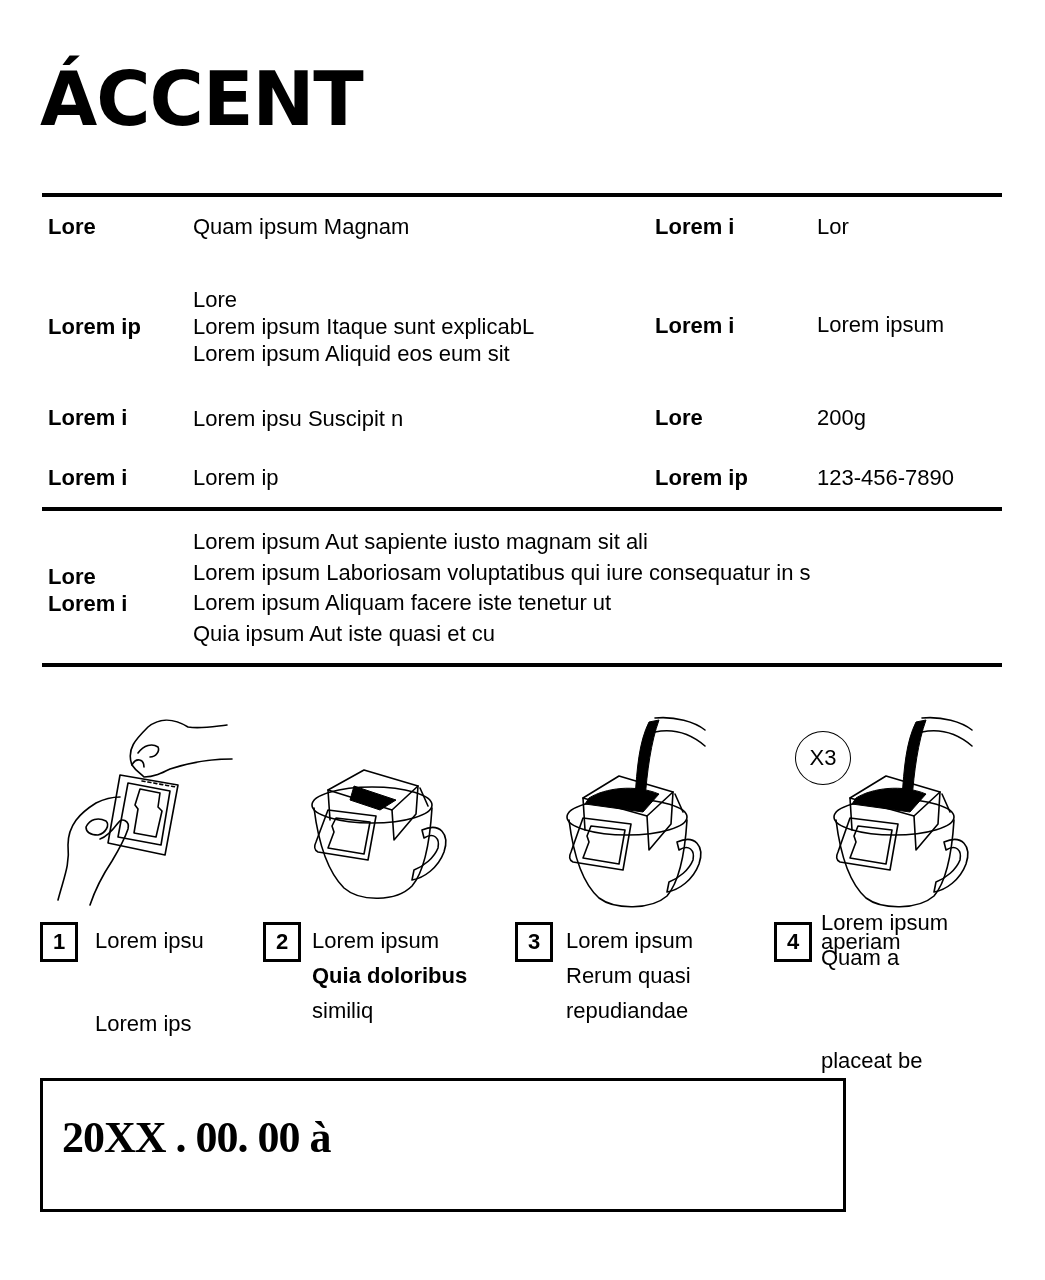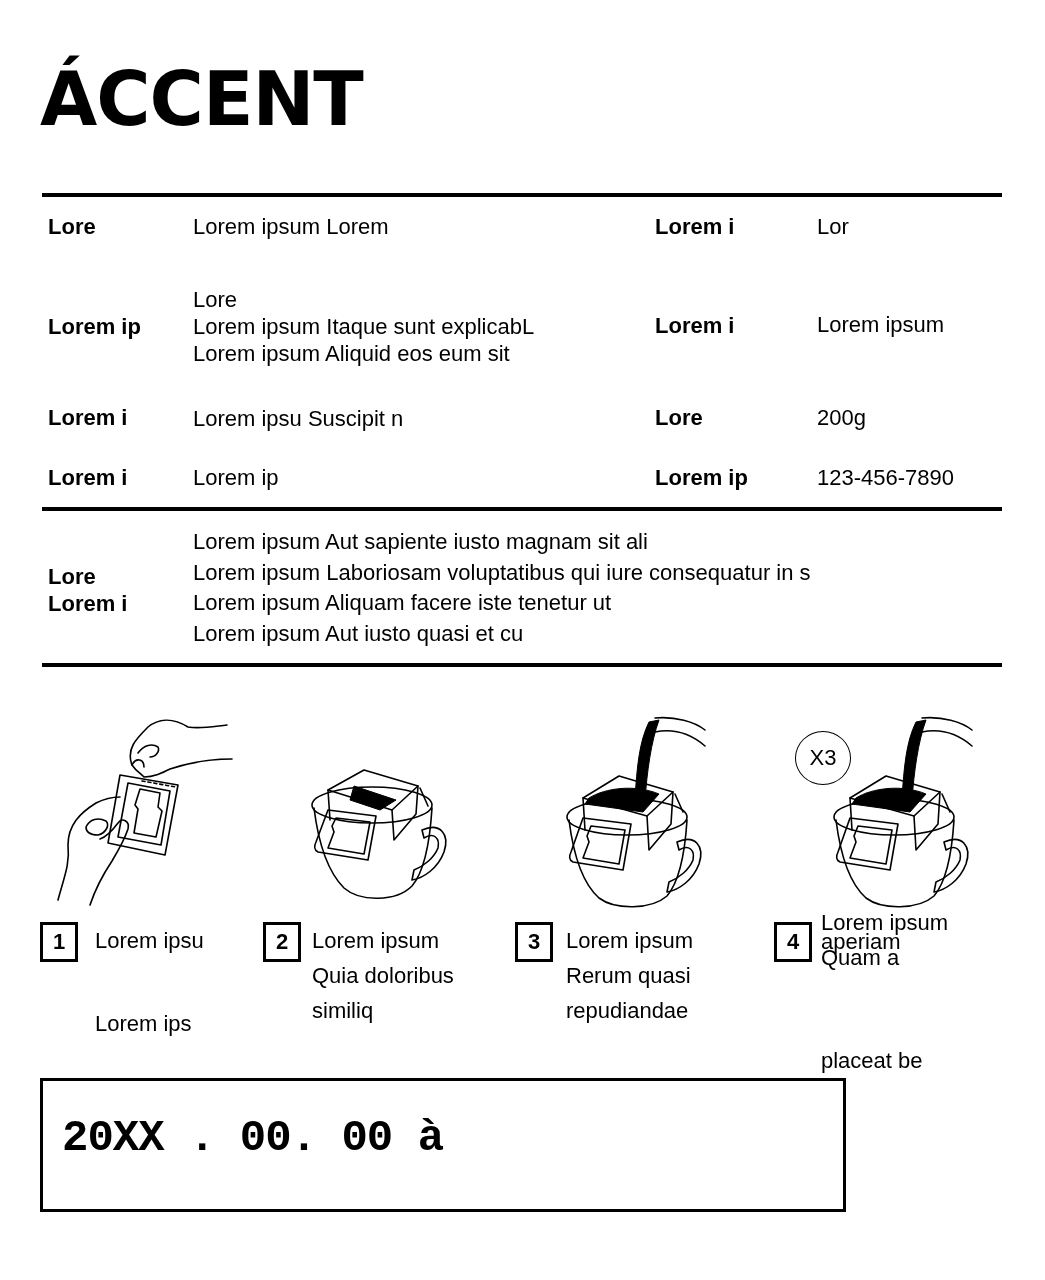--- a/index.html
+++ b/index.html
@@ -10,38 +10,38 @@
            font-size: 74px; letter-spacing: -1px; line-height: 1; }
   .rule { left: 42px; width: 960px; height: 4px; background: #000; }
   .lbl { font-weight: bold; font-size: 22px; line-height: 27px; }
   .val { font-size: 22px; line-height: 27px; }
   .stepnum { width: 32px; height: 32px; border: 3px solid #000; box-sizing: border-box;
              display: flex; align-items: center; justify-content: center;
              font-weight: bold; font-size: 22px; width: 38px; height: 40px; }
   .steptext { font-size: 22px; line-height: 35px; }
   .datebox { left: 40px; top: 1078px; width: 806px; height: 134px; border: 3px solid #000;
              box-sizing: border-box; }
-  .datetext { left: 62px; top: 1108px; font-family: Liberation Mono, monospace;
+  .datetext { left: 62px; top: 1108px; font-family: Liberation Serif, serif;
               font-weight: bold; font-size: 44px; line-height: 60px; letter-spacing: -1px; }
   svg { position: absolute; overflow: visible; }
   .line { fill: none; stroke: #000; stroke-width: 1.6; stroke-linejoin: round; stroke-linecap: round; }
   .fill { fill: #000; stroke: #000; stroke-width: 1; }
 </style>
 </head>
 <body>
 
 <div class="abs brand">ÁCCENT</div>
 
 <div class="abs rule" style="top:193px;"></div>
 <div class="abs rule" style="top:507px;"></div>
 <div class="abs rule" style="top:663px;"></div>
 
 <div>
   <div class="abs lbl" style="left:48px;top:213px;">Lore</div>
-  <div class="abs val" style="left:193px;top:213px;">Lorem ipsum Lorem</div>
+  <div class="abs val" style="left:193px;top:213px;">Quam ipsum Magnam</div>
 
   <div class="abs lbl" style="left:48px;top:313px;">Lorem ip</div>
   <div class="abs val" style="left:193px;top:286px;">Lore</div>
   <div class="abs val" style="left:193px;top:313px;">Lorem ipsum Itaque sunt explicabL</div>
   <div class="abs val" style="left:193px;top:340px;">Lorem ipsum Aliquid eos eum sit</div>
 
   <div class="abs lbl" style="left:48px;top:404px;">Lorem i</div>
   <div class="abs val" style="left:193px;top:405px;">Lorem ipsu Suscipit n</div>
 
   <div class="abs lbl" style="left:48px;top:464px;">Lorem i</div>
@@ -59,21 +59,21 @@
   <div class="abs lbl" style="left:655px;top:464px;">Lorem ip</div>
   <div class="abs val" style="left:817px;top:464px;text-align:center;">123-456-7890</div>
 </div>
 
 <div>
   <div class="abs lbl" style="left:48px;top:563px;">Lore</div>
   <div class="abs lbl" style="left:48px;top:590px;">Lorem i</div>
   <div class="abs val" style="left:193px;top:528px;">Lorem ipsum Aut sapiente iusto magnam sit ali</div>
   <div class="abs val" style="left:193px;top:559px;">Lorem ipsum Laboriosam voluptatibus qui iure consequatur in s</div>
   <div class="abs val" style="left:193px;top:589px;">Lorem ipsum Aliquam facere iste tenetur ut</div>
-  <div class="abs val" style="left:193px;top:620px;">Lorem ipsum Aut iusto quasi et cu</div>
+  <div class="abs val" style="left:193px;top:620px;">Quia ipsum Aut iste quasi et cu</div>
 </div>
 
 <svg style="left:40px;top:705px;" width="200" height="200" viewBox="0 0 200 200">
 
   <path class="line" d="M80 70 L138 80 L125 150 L68 138 Z"></path>
   <path class="line" d="M88 78 L130 86 L121 140 L78 132 Z"></path>
   <path class="line" d="M100 84 L120 88 L118 102 L122 106 L116 132 L94 128 L98 104 L95 100 Z"></path>
   <path class="line" d="M102 76 L136 82" stroke-dasharray="3,3"></path>
 
   <path class="line" d="M187 20 C170 22 160 24 148 22 C132 12 118 14 108 22 C96 34 86 44 92 60 C96 66 100 68 104 72 C114 72 122 68 130 64 C148 58 166 54 192 54"></path>
@@ -128,21 +128,21 @@
   <path class="line" d="M36 114 L70 118 L64 152 L28 146 L34 130 L32 124 Z"></path>
 </svg>
 
 <div>
   <div class="abs stepnum" style="left:40px;top:922px;">1</div>
   <div class="abs steptext" style="left:95px;top:923px;">Lorem ipsu</div>
   <div class="abs steptext" style="left:95px;top:1006px;">Lorem ips</div>
 
   <div class="abs stepnum" style="left:263px;top:922px;">2</div>
   <div class="abs steptext" style="left:312px;top:923px;">Lorem ipsum</div>
-  <div class="abs steptext" style="left:312px;top:958px;">Quia doloribus</div>
+  <div class="abs steptext" style="left:312px;top:958px;font-weight:bold;">Quia doloribus</div>
   <div class="abs steptext" style="left:312px;top:993px;">similiq</div>
 
   <div class="abs stepnum" style="left:515px;top:922px;">3</div>
   <div class="abs steptext" style="left:566px;top:923px;">Lorem ipsum</div>
   <div class="abs steptext" style="left:566px;top:958px;">Rerum quasi</div>
   <div class="abs steptext" style="left:566px;top:993px;text-align:right;">repudiandae</div>
 
   <div class="abs stepnum" style="left:774px;top:922px;">4</div>
   <div class="abs steptext" style="left:821px;top:905px;">Lorem ipsum</div>
   <div class="abs steptext" style="left:821px;top:940px;">Quam a</div>

